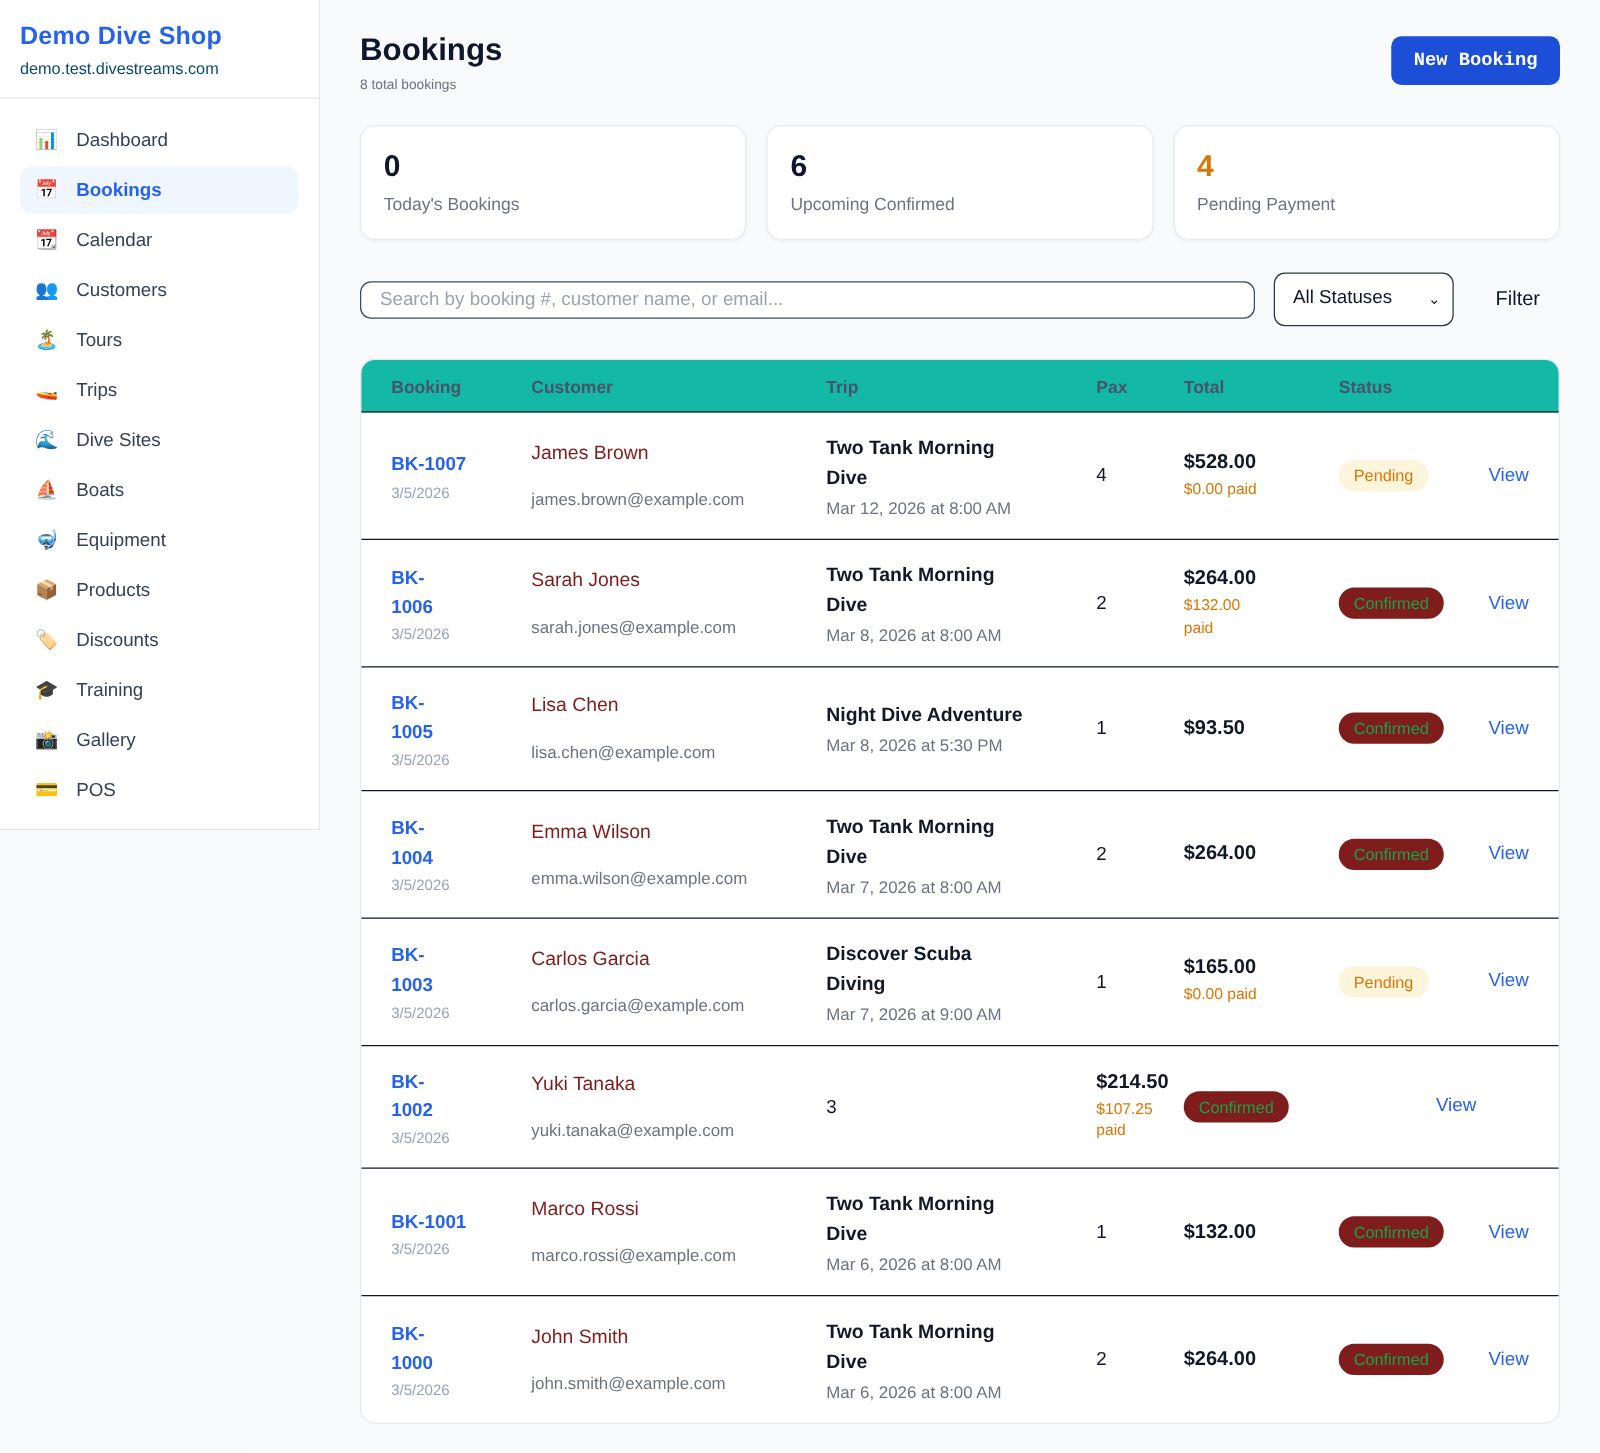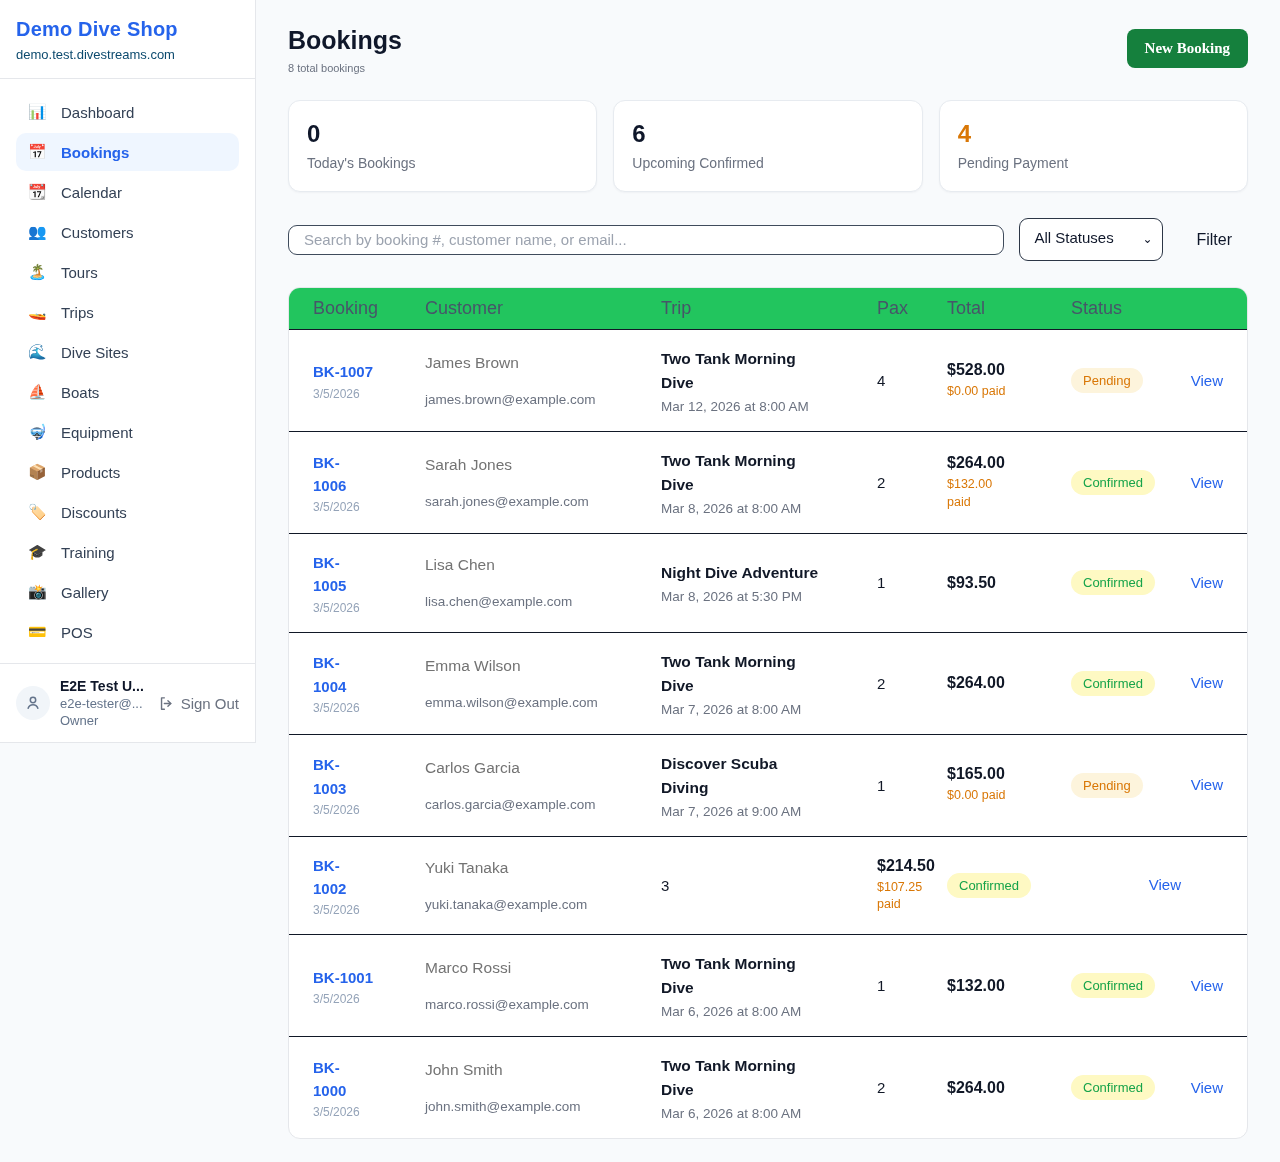--- a/index.html
+++ b/index.html
@@ -47,22 +47,22 @@
     margin-left:auto; display:flex; align-items:center; gap:6px;
     color:#6b7280; font-size:15px; background:none; border:none;
     cursor:pointer; font-family:inherit; white-space:nowrap;
   }
   
   .main { flex:1; padding:26px 32px 32px; }
   .page-head { display:flex; justify-content:space-between; align-items:flex-start; margin-bottom:26px; }
   .page-title { font-size:25px; font-weight:bold; color:#0f172a; }
   .page-subtitle { font-size:11px; color:#6b7280; margin-top:7px; }
   .btn-primary {
-    background:#15803d; color:#fff; border:none; cursor:pointer;
-    font-family:Liberation Serif, serif; font-size:15px; font-weight:600;
+    background:#1d4ed8; color:#fff; border:none; cursor:pointer;
+    font-family:Liberation Mono, monospace; font-size:15px; font-weight:600;
     padding:11px 18px; border-radius:8px; margin-top:3px;
   }
   .stats { display:flex; gap:16px; margin-bottom:26px; }
   .stat-card {
     flex:1; background:#fff; border:1px solid #e7ebf0; border-radius:12px;
     padding:19px 18px 20px; box-shadow:0 1px 2px rgba(15,23,42,0.04);
   }
   .stat-value { font-size:24px; font-weight:bold; color:#0f172a; }
   .stat-value.accent { color:#d97706; }
   .stat-label { font-size:14px; color:#6b7280; margin-top:7px; }
@@ -93,47 +93,47 @@
   .table-card {
     background:#fff; border:1px solid #e5e7eb; border-radius:12px;
     overflow:hidden;
   }
   .tgrid {
     display:grid;
     grid-template-columns:112px 236px 216px 70px 124px 110px 1fr;
     padding-left:24px; padding-right:24px; align-items:center;
   }
   .thead {
-    background:#22c55e; height:42px;
+    background:#14b8a6; height:42px;
     border-bottom:1px solid #111827;
-    color:#475569; font-size:18px; font-weight:400;
+    color:#475569; font-size:14px; font-weight:700;
   }
   .trow { border-bottom:1px solid #111827; padding-top:17px; padding-bottom:17px; }
   .trow:last-child { border-bottom:none; }
   .booking-id {
     color:#2563eb; font-size:15px; font-weight:bold;
     white-space:pre-line; line-height:1.55; text-decoration:none; cursor:pointer;
   }
   .booking-date { color:#94a3b8; font-size:12px; margin-top:3px; }
-  .cust-name { color:#737373; font-size:15.5px; }
+  .cust-name { color:#7f1d1d; font-size:15.5px; }
   .cust-email { color:#6b7280; font-size:13.5px; margin-top:20px; }
   .trip-name {
     color:#111827; font-size:15.5px; font-weight:600;
     white-space:pre-line; line-height:1.55;
   }
   .trip-date { color:#6b7280; font-size:13.5px; margin-top:4px; }
   .pax { color:#111827; font-size:15px; }
   .total { color:#111827; font-size:16px; font-weight:bold; }
   .paid { color:#d97706; font-size:12.5px; margin-top:4px; white-space:pre-line; line-height:1.4; }
   .badge {
     display:inline-block; padding:5px 12px; border-radius:999px;
     font-size:13px; font-weight:500;
   }
   .badge.pending { background:#fdf4dc; color:#d97706; }
-  .badge.confirmed { background:#fef9c3; color:#16a34a; }
+  .badge.confirmed { background:#7f1d1d; color:#16a34a; }
   .view-cell { text-align:right; }
   .view-link { color:#2563eb; font-size:15px; text-decoration:none; cursor:pointer; }
 </style>
 </head>
 <body>
 
 <aside class="sidebar">
   <div class="brand-block">
     <div class="brand">Demo Dive Shop</div>
     <div class="brand-domain">demo.test.divestreams.com</div>
@@ -189,41 +189,20 @@
       </div>
       <div class="nav-item">
         <span class="nav-icon">📸</span>
         <span>Gallery</span>
       </div>
       <div class="nav-item">
         <span class="nav-icon">💳</span>
         <span>POS</span>
       </div>
     </nav>
-  <div class="sidebar-footer">
-    <div class="avatar">
-      <svg width="18" height="18" viewBox="0 0 24 24" fill="none" stroke="#64748b" stroke-width="2" stroke-linecap="round">
-        <circle cx="12" cy="8" r="3.6"></circle>
-        <path d="M5.5 19c1.2-3.4 4-4.6 6.5-4.6s5.3 1.2 6.5 4.6"></path>
-      </svg>
-    </div>
-    <div class="user-meta">
-      <div class="user-name">E2E Test U...</div>
-      <div class="user-email">e2e-tester@...</div>
-      <div class="user-role">Owner</div>
-    </div>
-    <button class="signout">
-      <svg width="17" height="17" viewBox="0 0 24 24" fill="none" stroke="#6b7280" stroke-width="2" stroke-linecap="round" stroke-linejoin="round">
-        <path d="M9 4H5v16h4"></path>
-        <path d="M14 8l4 4-4 4"></path>
-        <path d="M18 12H9"></path>
-      </svg>
-      <span>Sign Out</span>
-    </button>
-  </div>
 </aside>
 
 <main class="main">
   <div class="page-head">
     <div>
       <div class="page-title">Bookings</div>
       <div class="page-subtitle">8 total bookings</div>
     </div>
     <button class="btn-primary">New Booking</button>
   </div>

